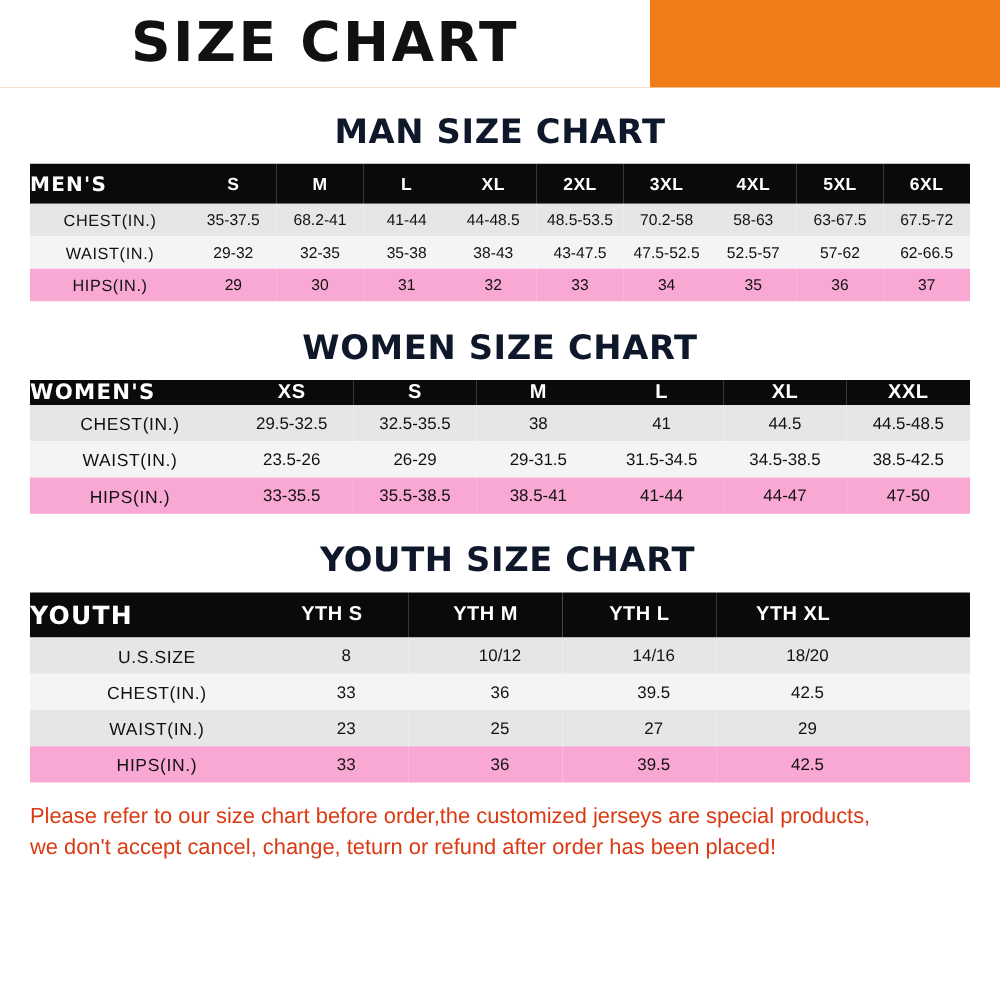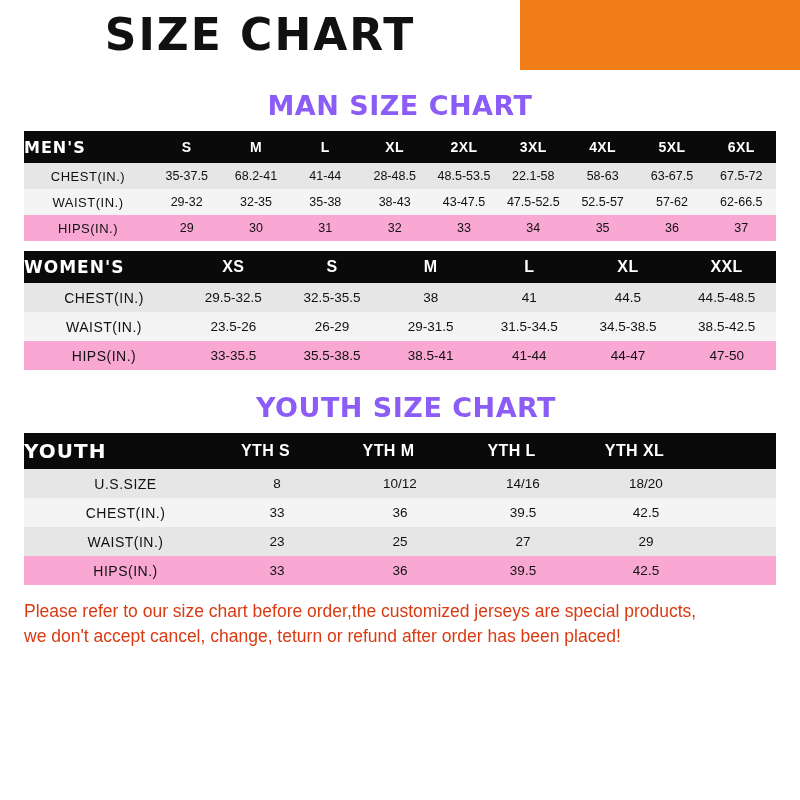--- a/index.html
+++ b/index.html
@@ -43,21 +43,21 @@
     letter-spacing: 2px;
     color: #111111;
     line-height: 1;
   }
   
   .section-title {
     text-align: center;
     font-family: "DejaVu Sans", sans-serif;
     font-weight: bold;
     font-size: 27px;
-    color: #8b5cf6;
+    color: #0f172a;
     letter-spacing: 0.5px;
   }
   .sec1-title { margin-top: 20px; }
   .sec2-title { margin-top: 22px; }
   .sec3-title { margin-top: 22px; padding-left: 12px; }
 
   
   .tbl-wrap {
     margin: 10px auto 0 auto;
     width: 752px;
@@ -95,21 +95,21 @@
     letter-spacing: 0.5px;
     color: #111111;
     margin-top: 34px;
   }
   tr.band-a td { background: #e6e6e6; }
   tr.band-b td { background: #f4f4f4; }
   tr.band-c td { background: #f9a8d4; }
 
   
   .women table.size td { height: 29px; font-size: 13.5px; }
-  .women table.size thead th { height: 32px; font-size: 16px; }
+  .women table.size thead th { height: 20px; font-size: 16px; }
   .women table.size thead th.rowlabel { font-size: 17px; }
   .women table.size tbody td.rowlabel { font-size: 14px; }
 
   .youth table.size td { height: 29px; font-size: 13.5px; padding-left: 23px; }
   .youth table.size thead th { height: 36px; font-size: 16px; }
   .youth table.size thead th.rowlabel { font-size: 20px; }
   .youth table.size tbody td.rowlabel { font-size: 14px; }
 
   
   .note {
@@ -152,23 +152,23 @@
           <th>5XL</th>
           <th>6XL</th>
         </tr>
       </thead>
       <tbody>
         <tr class="band-a">
           <td class="rowlabel">CHEST(IN.)</td>
           <td>35-37.5</td>
           <td>68.2-41</td>
           <td>41-44</td>
-          <td>28-48.5</td>
+          <td>44-48.5</td>
           <td>48.5-53.5</td>
-          <td>22.1-58</td>
+          <td>70.2-58</td>
           <td>58-63</td>
           <td>63-67.5</td>
           <td>67.5-72</td>
         </tr>
         <tr class="band-b">
           <td class="rowlabel">WAIST(IN.)</td>
           <td>29-32</td>
           <td>32-35</td>
           <td>35-38</td>
           <td>38-43</td>
@@ -187,20 +187,21 @@
           <td>33</td>
           <td>34</td>
           <td>35</td>
           <td>36</td>
           <td>37</td>
         </tr>
       </tbody>
     </table>
   </div>
 
+  <div class="section-title sec2-title">WOMEN SIZE CHART</div>
   <div class="tbl-wrap women">
     <table class="size">
       <colgroup>
         <col style="width:160px">
         <col span="6">
       </colgroup>
       <thead>
         <tr>
           <th class="rowlabel">WOMEN'S</th>
           <th>XS</th>

